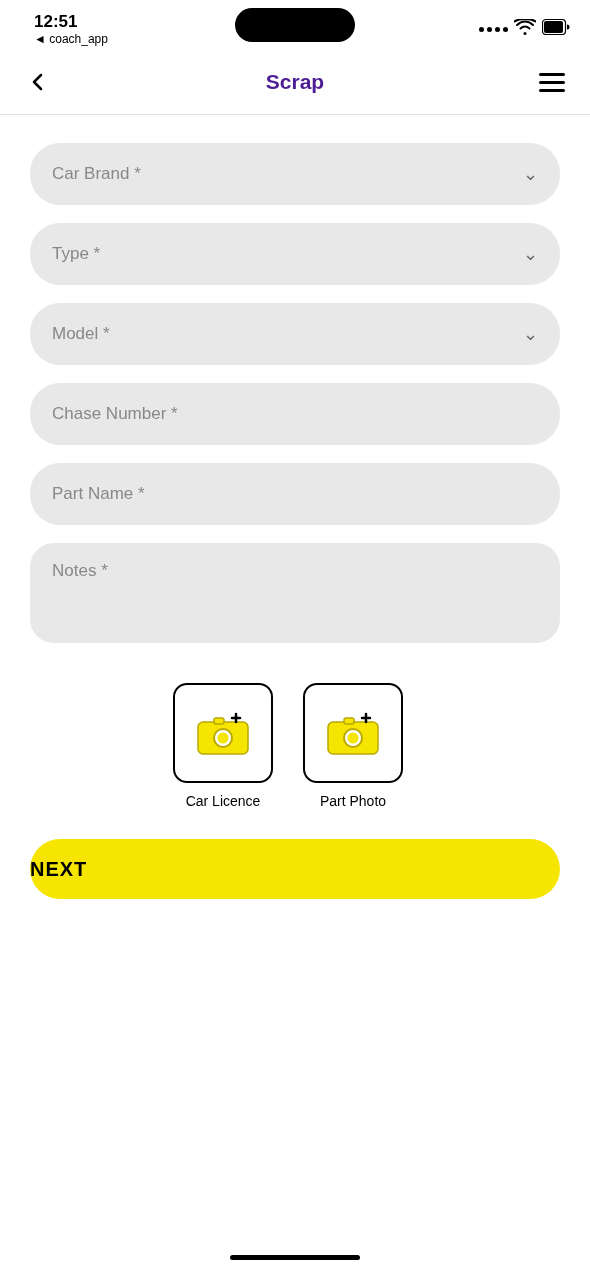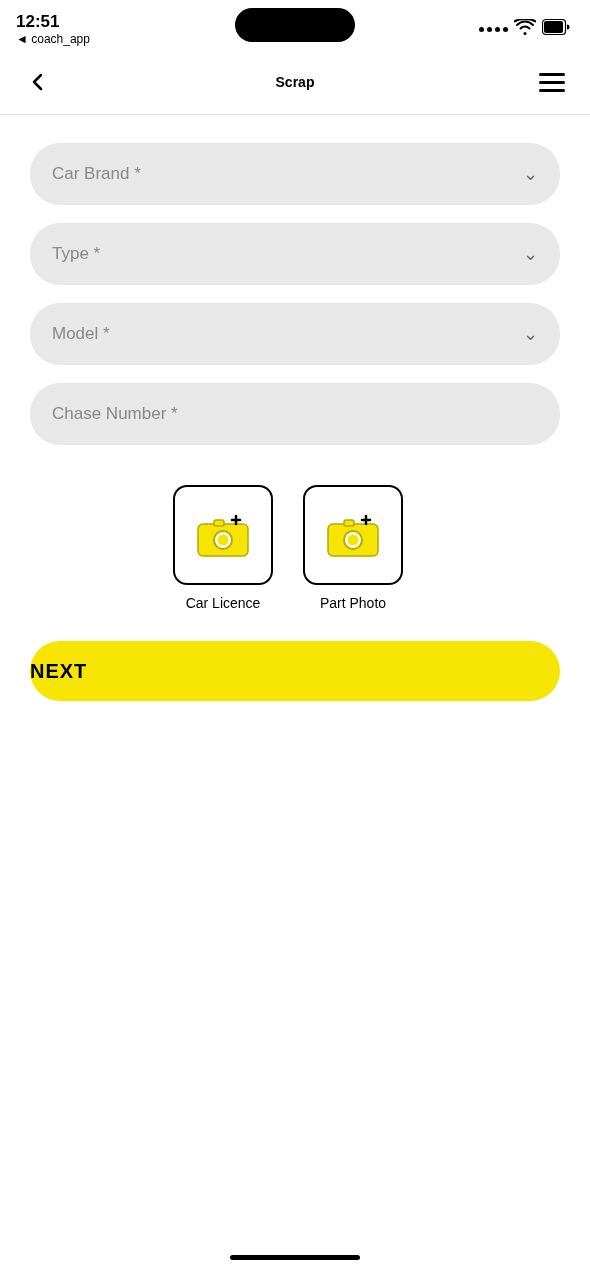--- a/index.html
+++ b/index.html
@@ -11,21 +11,21 @@
       background: #ffffff;
       font-family: -apple-system, BlinkMacSystemFont, 'Helvetica Neue', Arial, sans-serif;
       overflow-x: hidden;
     }
 
     
     .status-bar {
       display: flex;
       align-items: center;
       justify-content: space-between;
-      padding: 12px 20px 4px 16px;
+      padding: 12px 20px 4px 34px;
       height: 50px;
     }
     .status-time {
       font-size: 17px;
       font-weight: 600;
       color: #000;
     }
     .status-app {
       font-size: 12px;
       color: #000;
@@ -74,23 +74,23 @@
     }
     .back-btn {
       width: 36px;
       height: 36px;
       display: flex;
       align-items: center;
       justify-content: center;
       cursor: pointer;
     }
     .header-title {
-      font-size: 14px;
+      font-size: 21px;
       font-weight: 700;
-      color: #000000;
+      color: #4c1d95;
     }
     .menu-btn {
       width: 36px;
       height: 36px;
       display: flex;
       align-items: center;
       justify-content: center;
       cursor: pointer;
     }
     .hamburger {
@@ -299,21 +299,27 @@
 
   <div class="dropdown-field">
     <span class="field-label">Model *</span>
     <span class="chevron-icon">⌄</span>
   </div>
 
   <div class="text-field">
     <span class="field-label">Chase Number *</span>
   </div>
 
-
+  <div class="text-field">
+    <span class="field-label">Part Name *</span>
+  </div>
+
+  <div class="notes-field">
+    <span class="field-label">Notes *</span>
+  </div>
 
 </div>
 
 <div class="photo-section">
 
   <div class="photo-btn">
     <div class="photo-btn-box">
       <svg class="camera-svg" viewBox="0 0 54 46" fill="none" xmlns="http://www.w3.org/2000/svg">
 
         <rect x="2" y="12" width="50" height="32" rx="5" fill="#f5e500" stroke="#b8a800" stroke-width="1.5"></rect>

